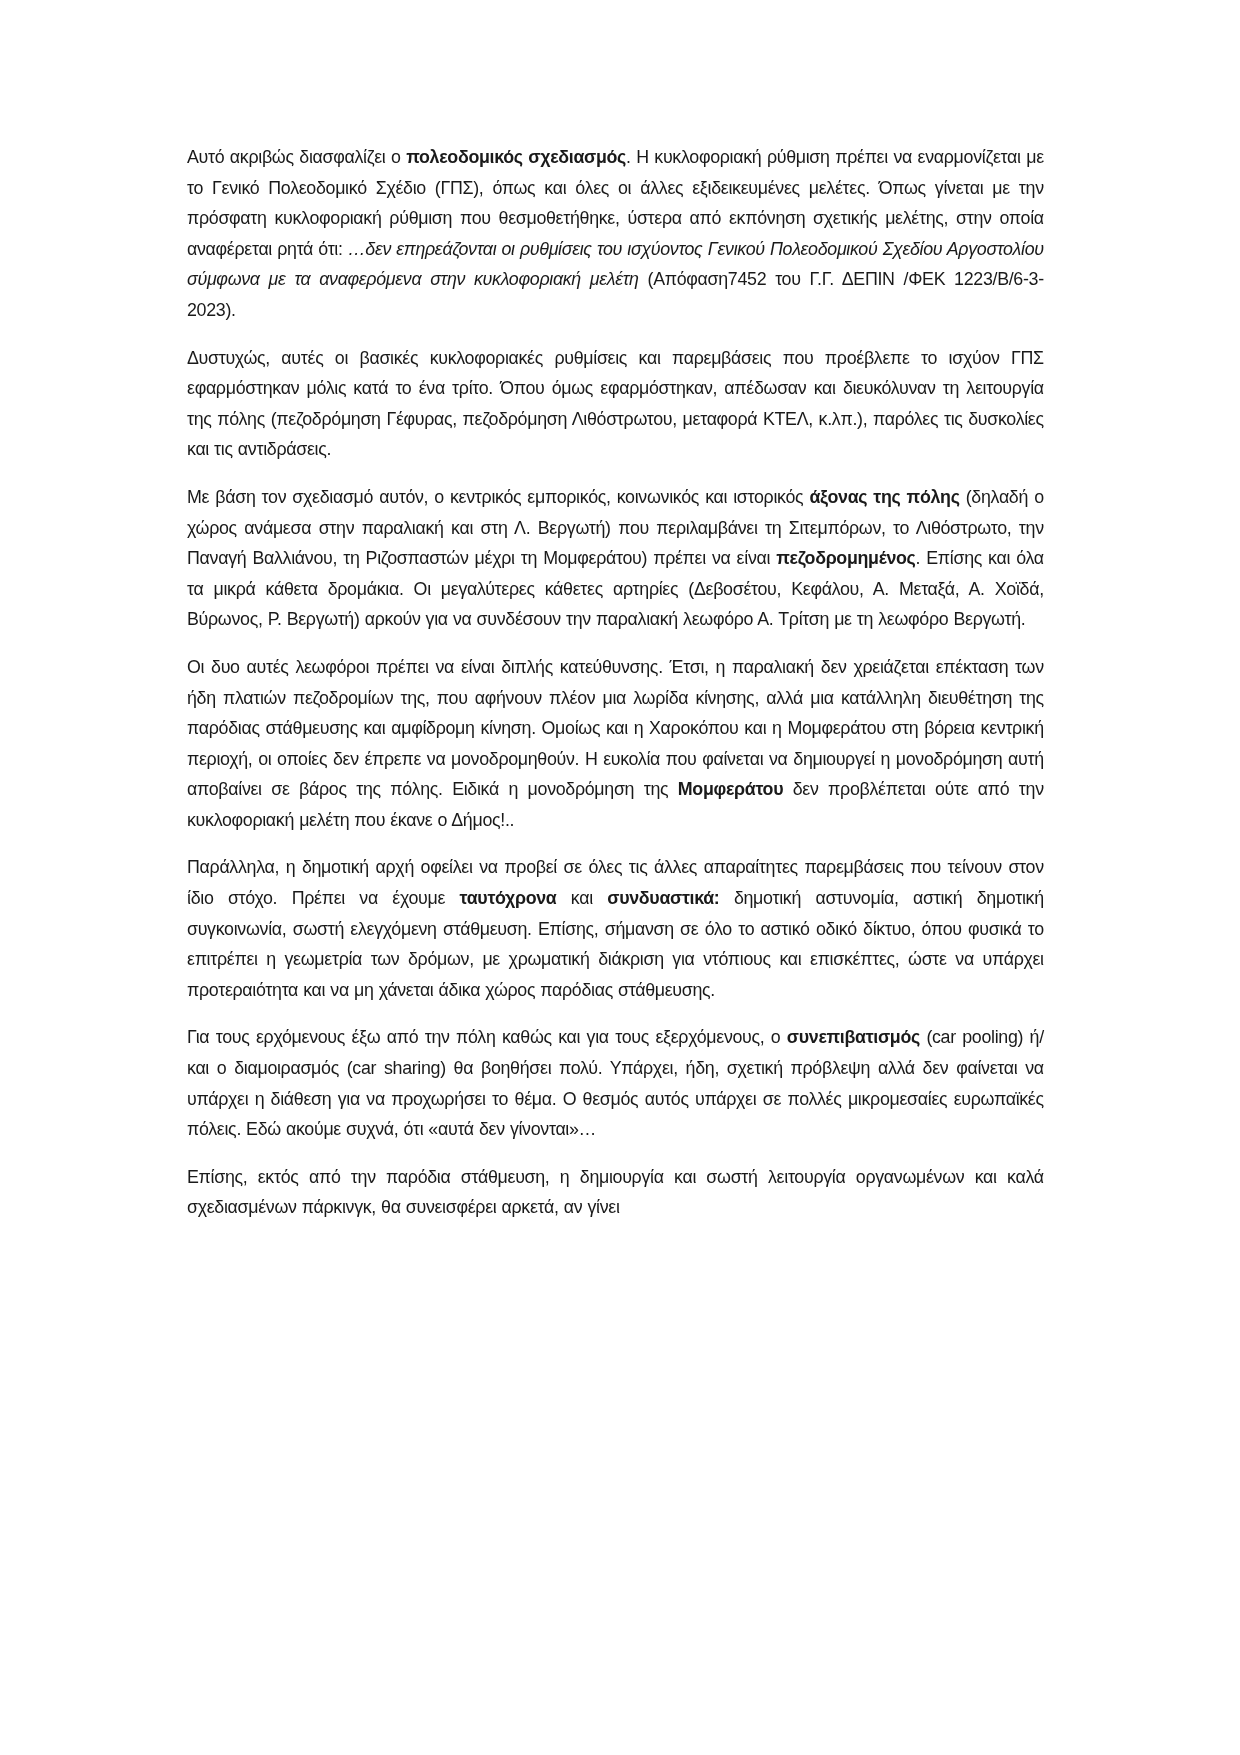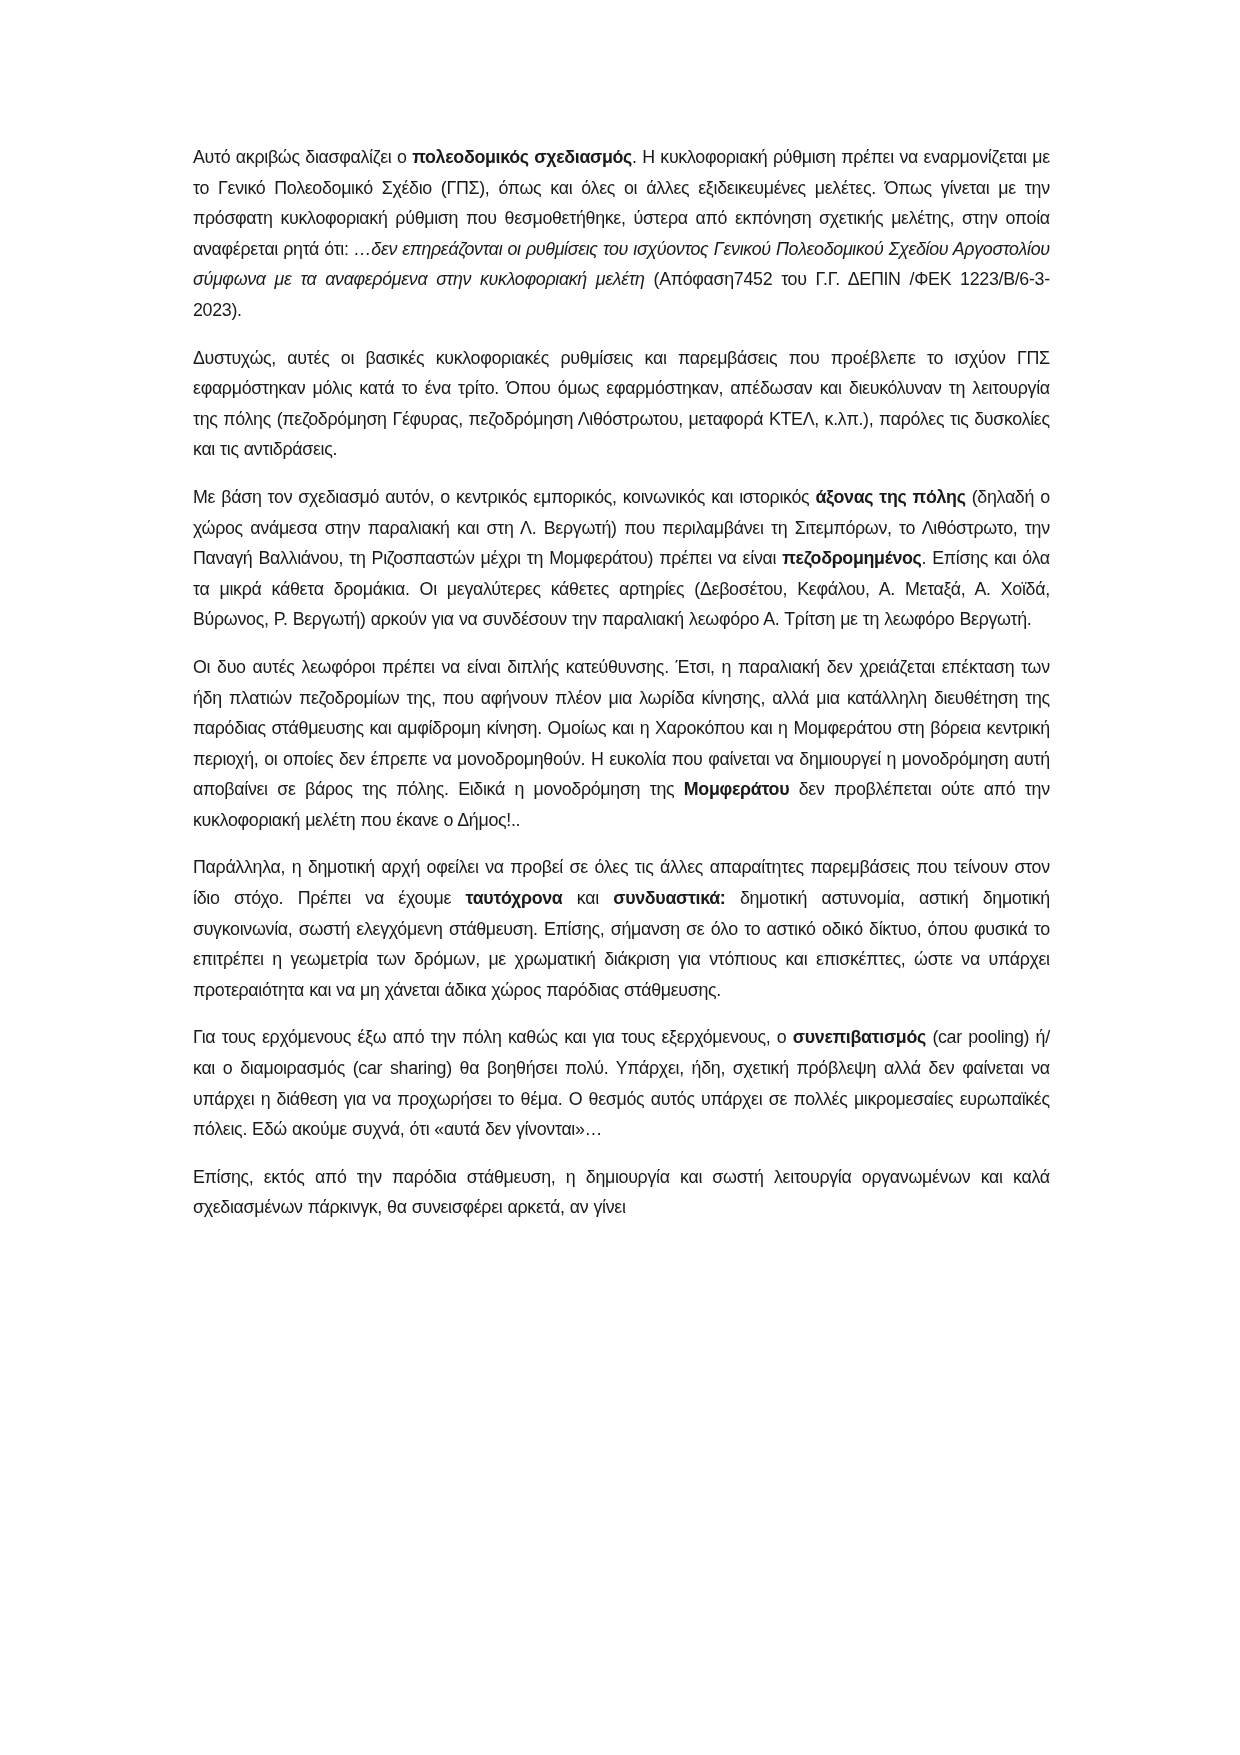--- a/index.html
+++ b/index.html
@@ -8,21 +8,21 @@
     background: #ffffff;
   }
   body {
     width: 1240px;
     height: 1755px;
     position: relative;
     overflow: hidden;
   }
   .page {
     position: absolute;
-    left: 193px;
+    left: 187px;
     top: 142px;
     width: 857px;
     color: #1a1a1a;
     font-family: "Liberation Sans", "DejaVu Sans", sans-serif;
     font-size: 19.2px;
     line-height: 30.6px;
     letter-spacing: -0.35px;
     word-spacing: 0.5px;
   }
   .page p {

